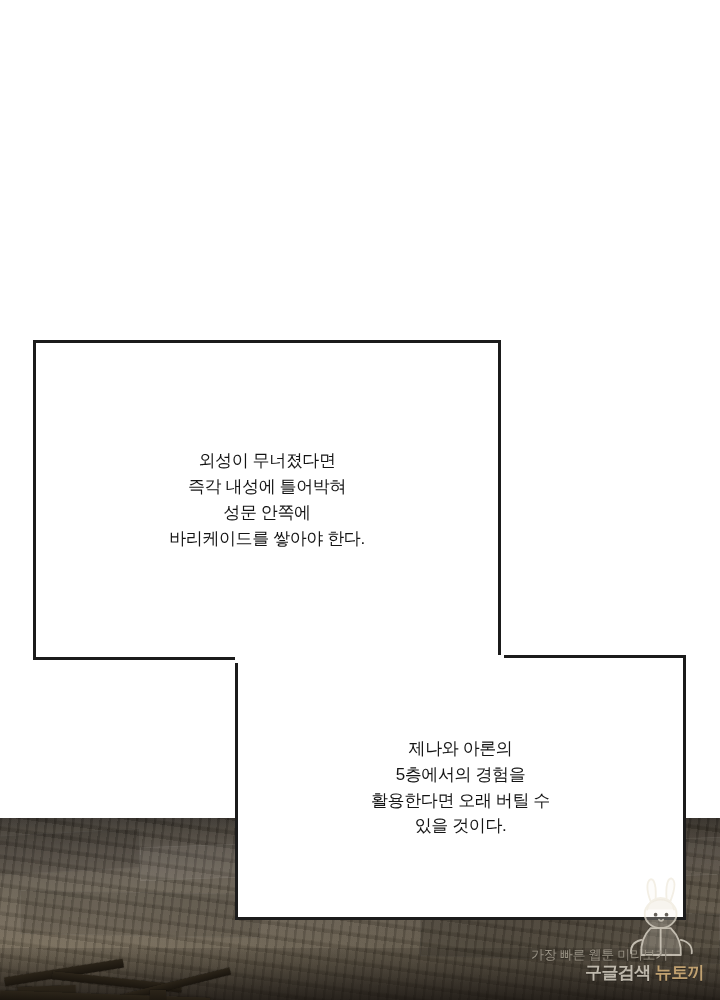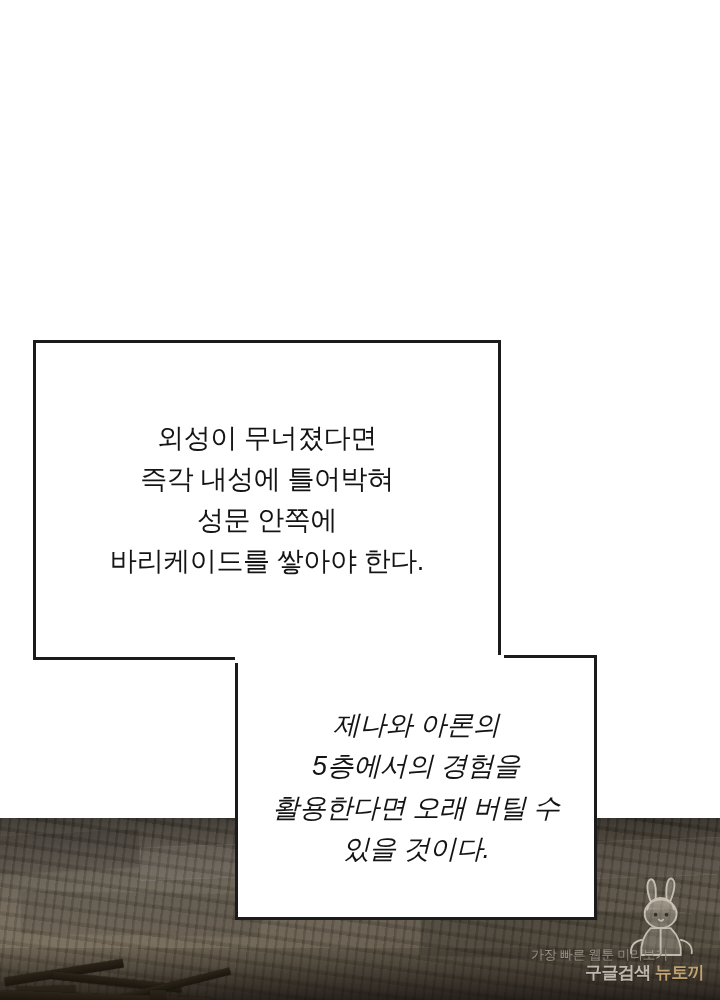--- a/index.html
+++ b/index.html
@@ -81,39 +81,38 @@
     border: 3px solid #1b1b1b;
     box-sizing: border-box;
     display: flex;
     align-items: center;
     justify-content: center;
   }
   .balloon .lines {
     width: 100%;
     text-align: center;
     color: #141414;
-    font-size: 27px;
+    font-size: 17px;
     line-height: 1.52;
     letter-spacing: -0.4px;
     white-space: pre-line;
     padding: 0 14px;
     box-sizing: border-box;
   }
   #balloon-top {
     left: 33px;
     top: 340px;
     width: 468px;
     height: 320px;
   }
   #balloon-bottom {
     left: 235px;
     top: 655px;
-    width: 362px;
+    width: 451px;
     height: 265px;
-    font-style: italic;
   }
   
   #balloon-bottom::before {
     content: "";
     position: absolute;
     left: -3px;
     top: -3px;
     width: 269px;  
     height: 8px;
     background: #ffffff;

